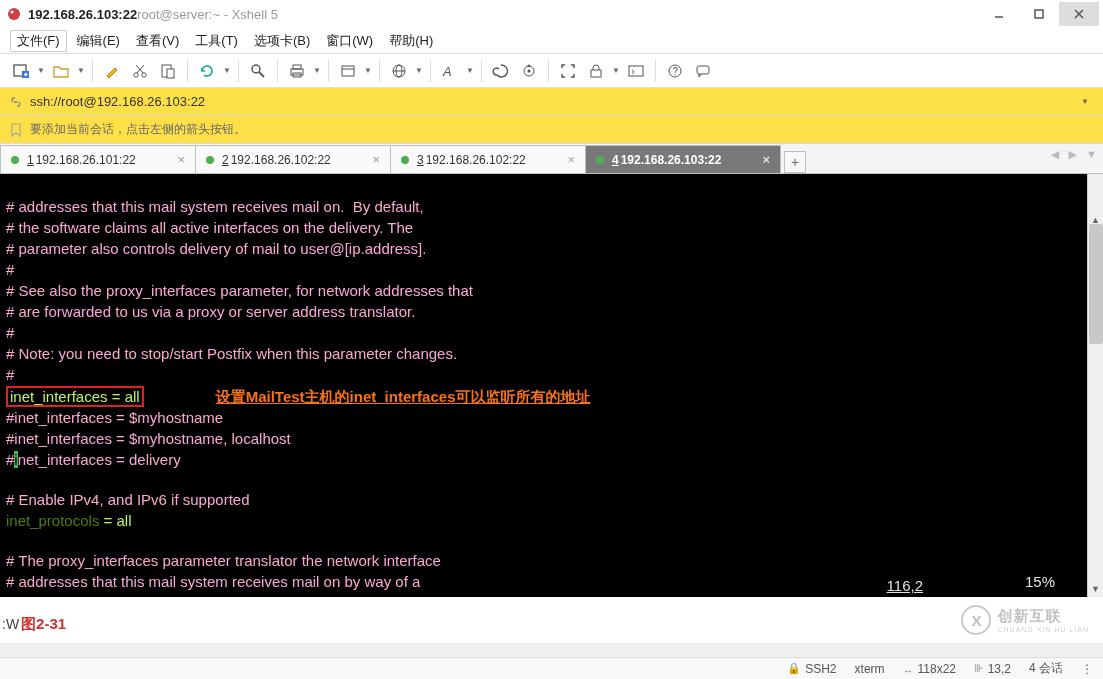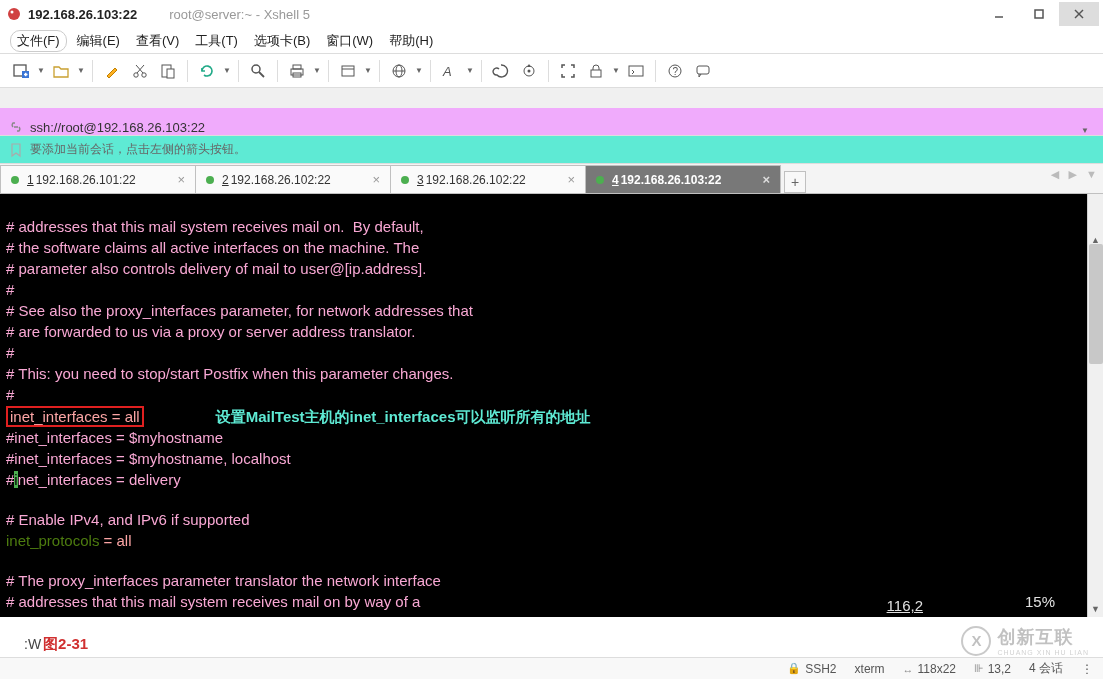--- a/index.html
+++ b/index.html
@@ -1,72 +1,72 @@
 <!DOCTYPE html>
 <html><head>
 <meta charset="utf-8">
 <style>
 * { margin: 0; padding: 0; box-sizing: border-box; font-family: "Microsoft YaHei", "Segoe UI", Arial, sans-serif; }
 body { width: 1103px; height: 679px; background: #f0f0f0; overflow: hidden; position: relative; }
 
 .title-bar { height: 28px; display: flex; align-items: center; padding: 0 4px; background: #fff; }
 .title-icon { width: 16px; height: 16px; margin: 0 6px 0 2px; }
 .title-text { font-size: 13px; font-weight: bold; color: #222; }
-.title-sub { font-size: 13px; color: #999; margin-left: 32px; }
+.title-sub { font-size: 13px; color: #999; margin-left: 0; }
 .window-controls { margin-left: auto; display: flex; }
 .window-btn { width: 40px; height: 24px; display: flex; align-items: center; justify-content: center; color: #555; }
 .window-btn.close { background: #ddd; }
 
 .menu-bar { height: 26px; display: flex; align-items: center; padding: 0 10px; gap: 4px; background: #fff; border-bottom: 1px solid #ddd; }
 .menu-item { padding: 2px 6px; font-size: 13px; color: #222; cursor: pointer; }
-.menu-file { border: 1px solid #ccc; border-radius: 10px; padding: 1px 6px; }
+.menu-file { border: 1px solid #ccc; border-radius: 1px; padding: 1px 6px; }
 
 .toolbar { height: 34px; display: flex; align-items: center; padding: 0 8px; gap: 2px; background: #fff; border-bottom: 1px solid #ddd; }
 .tool-btn { width: 26px; height: 26px; display: flex; align-items: center; justify-content: center; color: #444; border-radius: 3px; }
 .tool-dd { width: 10px; height: 26px; display: flex; align-items: center; justify-content: center; color: #666; font-size: 8px; }
 .tool-sep { width: 1px; height: 22px; background: #ddd; margin: 0 4px; }
 
-.address-bar { height: 28px; display: flex; align-items: flex-end; padding: 0 8px; background: #f0abfc; border-bottom: 1px solid #ddd; margin-top: 20px; }
+.address-bar { height: 28px; display: flex; align-items: center; padding: 0 8px; background: #fde047; border-bottom: 1px solid #ddd; }
 .addr-icon { width: 16px; height: 16px; margin-right: 6px; color: #888; }
 .addr-text { font-size: 13px; color: #333; }
 .addr-dd { margin-left: auto; color: #666; font-size: 8px; padding: 0 6px; }
 
-.info-bar { height: 28px; display: flex; align-items: center; padding: 0 8px; background: #5eead4; border-bottom: 1px solid #ddd; font-size: 12px; color: #666; }
+.info-bar { height: 28px; display: flex; align-items: center; padding: 0 8px; background: #fde047; border-bottom: 1px solid #ddd; font-size: 12px; color: #666; }
 .info-icon { width: 16px; height: 16px; margin-right: 6px; color: #aaa; }
 
 .tab-bar { height: 30px; display: flex; align-items: flex-end; background: #f4f4f4; border-bottom: 1px solid #c0c0c0; position: relative; }
 .tab { height: 28px; min-width: 196px; display: flex; align-items: center; padding: 0 10px; border: 1px solid #c0c0c0; border-bottom: none; margin-right: -1px; background: #fafafa; font-size: 12px; color: #333; position: relative; }
 .tab.active { background: #787878; color: #fff; font-weight: bold; }
 .tab-dot { width: 8px; height: 8px; border-radius: 50%; background: #4caf50; margin-right: 8px; }
 .tab .tnum { text-decoration: underline; margin-right: 2px; }
 .tab-close { margin-left: auto; font-size: 13px; color: #999; }
 .tab.active .tab-close { color: #ddd; }
 .tab-add { width: 22px; height: 22px; border: 1px solid #c0c0c0; background: #f8f8f8; display: flex; align-items: center; justify-content: center; margin-left: 4px; font-size: 14px; color: #666; }
 .tab-nav { position: absolute; right: 6px; top: 4px; display: flex; gap: 4px; color: #bbb; font-size: 11px; }
 
 .terminal { background: #000; color: #00a7c6; font-family: "Consolas", "Courier New", monospace; font-size: 15px; line-height: 19px; padding: 4px 6px; height: 423px; overflow: hidden; position: relative; white-space: pre; }
 .c-comment { color: #f9a8d4; }
 .c-white { color: #4d7c0f; }
-.c-yellow { color: #fca5a5; }
+.c-yellow { color: #bef264; }
 .hl-box { border: 2px solid #e02020; padding: 0 2px; display: inline-block; line-height: 17px; }
-.ann { color: #5eead4; font-weight: bold; font-family: "Microsoft YaHei", sans-serif; font-size: 15px; }
+.ann { color: #f97316; font-weight: bold; font-family: "Microsoft YaHei", sans-serif; font-size: 15px; text-decoration: underline; }
 .cursor { background: #4caf50; color: #000; }
 .term-pos { position: absolute; right: 180px; bottom: 2px; color: #e0e0e0; text-decoration: underline; }
 .term-pct { position: absolute; right: 48px; bottom: 6px; color: #e0e0e0; }
 .scrollbar-v { position: absolute; right: 0; top: 0; width: 16px; height: 100%; background: #f0f0f0; border-left: 1px solid #d0d0d0; }
 .scroll-up, .scroll-dn { height: 16px; display: flex; align-items: center; justify-content: center; color: #666; font-size: 9px; }
 .scroll-dn { position: absolute; bottom: 0; width: 100%; }
 .scroll-thumb { position: absolute; top: 50px; width: 14px; left: 1px; height: 120px; background: #c8c8c8; border-radius: 2px; }
 
 .bottom-area { height: 46px; background: #fff; position: relative; }
-.fig-label { position: absolute; left: 24px; top: 18px; color: #d03030; font-weight: bold; font-size: 15px; font-family: "Microsoft YaHei", sans-serif; }
+.fig-label { position: absolute; left: 2px; top: 18px; color: #d03030; font-weight: bold; font-size: 15px; font-family: "Microsoft YaHei", sans-serif; }
 .fig-prefix { color: #444; font-size: 14px; font-weight: normal; margin-right: 2px; }
 .watermark { position: absolute; right: 14px; top: 8px; opacity: 0.45; display: flex; align-items: center; gap: 6px; }
 .wm-circle { width: 30px; height: 30px; border: 2px solid #888; border-radius: 50%; display: flex; align-items: center; justify-content: center; font-weight: bold; font-size: 15px; color: #777; }
-.wm-text { font-size: 18px; font-weight: bold; color: #777; letter-spacing: 1px; }
+.wm-text { font-size: 15px; font-weight: bold; color: #777; letter-spacing: 1px; }
 .wm-sub { font-size: 7px; color: #999; letter-spacing: 1px; }
 
 .status-bar { position: absolute; bottom: 0; left: 0; right: 0; height: 22px; background: #f8f8f8; border-top: 1px solid #ddd; display: flex; align-items: center; justify-content: flex-end; padding: 0 10px; gap: 18px; font-size: 12px; color: #555; }
 .status-item { display: flex; align-items: center; gap: 4px; }
 .status-icon { font-size: 11px; color: #888; }
 </style>
 </head>
 <body>
 
 <div class="title-bar">
@@ -276,27 +276,27 @@
     <span class="tnum">4</span>
       <span>192.168.26.103:22</span>
     <span class="tab-close">×</span>
   </div>
   <div class="tab-add">+</div>
   <div class="tab-nav">◀ &nbsp; ▶ &nbsp; ▼</div>
 </div>
 
 <div class="terminal">
 <span class="c-comment"># addresses that this mail system receives mail on.  By default,</span>
-<span class="c-comment"># the software claims all active interfaces on the machine. The</span>
+<span class="c-comment"># the software claims all active interfaces on the delivery. The</span>
 <span class="c-comment"># parameter also controls delivery of mail to user@[ip.address].</span>
 <span class="c-comment">#</span>
 <span class="c-comment"># See also the proxy_interfaces parameter, for network addresses that</span>
 <span class="c-comment"># are forwarded to us via a proxy or server address translator.</span>
 <span class="c-comment">#</span>
-<span class="c-comment"># This: you need to stop/start Postfix when this parameter changes.</span>
+<span class="c-comment"># Note: you need to stop/start Postfix when this parameter changes.</span>
 <span class="c-comment">#</span>
 <span class="hl-box"><span class="c-yellow">inet_interfaces = all</span></span>        <span class="ann">设置MailTest主机的inet_interfaces可以监听所有的地址</span>
 <span class="c-comment">#inet_interfaces = $myhostname</span>
 <span class="c-comment">#inet_interfaces = $myhostname, localhost</span>
 <span class="c-comment">#</span><span class="cursor">i</span><span class="c-comment">net_interfaces = delivery</span>
 
 <span class="c-comment"># Enable IPv4, and IPv6 if supported</span>
 <span class="c-white">inet_protocols </span><span class="c-yellow">= all</span>
 
 <span class="c-comment"># The proxy_interfaces parameter translator the network interface</span>

